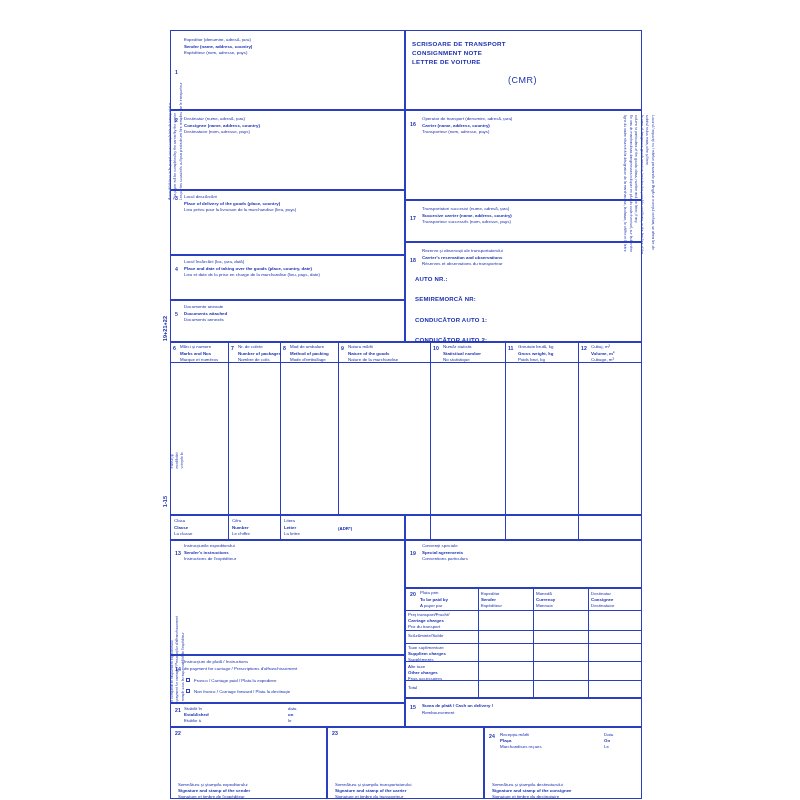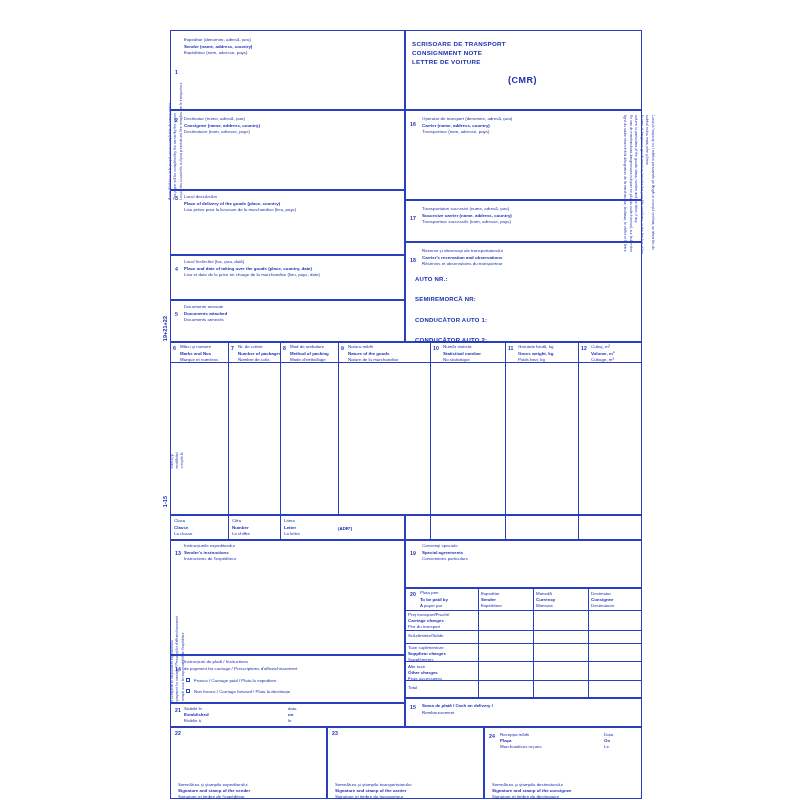--- a/index.html
+++ b/index.html
@@ -4,21 +4,21 @@
 <style>
   html,body{margin:0;padding:0;background:#ffffff;}
   body{width:800px;height:800px;font-family:"Liberation Sans",sans-serif;color:#1a2fb0;}
   .page{position:relative;width:800px;height:800px;overflow:hidden;background:#fff;}
   .form{position:absolute;left:170px;top:30px;width:472px;height:730px;}
   .bx{position:absolute;border:1px solid #2a3fc0;box-sizing:border-box;}
   .num{position:absolute;font-size:5.2px;font-weight:bold;line-height:1;}
   .lbl{position:absolute;font-size:4.4px;line-height:1.45;letter-spacing:0;}
   .lbl.b{font-weight:bold;}
   .ttl{position:absolute;font-size:6.2px;font-weight:bold;line-height:1.6;letter-spacing:.3px;}
-  .cmr{position:absolute;font-size:9px;font-weight:bold;letter-spacing:.5px;}
+  .cmr{position:absolute;font-size:9px;font-weight:normal;letter-spacing:.5px;}
   .big{position:absolute;font-size:6px;font-weight:bold;line-height:1;letter-spacing:.2px;}
   .vert{position:absolute;font-size:4.1px;line-height:1.35;transform-origin:0 0;white-space:nowrap;}
   .vleft{position:absolute;font-size:5.6px;font-weight:bold;transform-origin:0 0;white-space:nowrap;}
   .hl{position:absolute;background:#2a3fc0;height:1px;}
   .vl{position:absolute;background:#2a3fc0;width:1px;}
   .chk{position:absolute;border:1px solid #2a3fc0;width:4px;height:4px;box-sizing:border-box;}
 </style>
 </head>
 <body>
 

